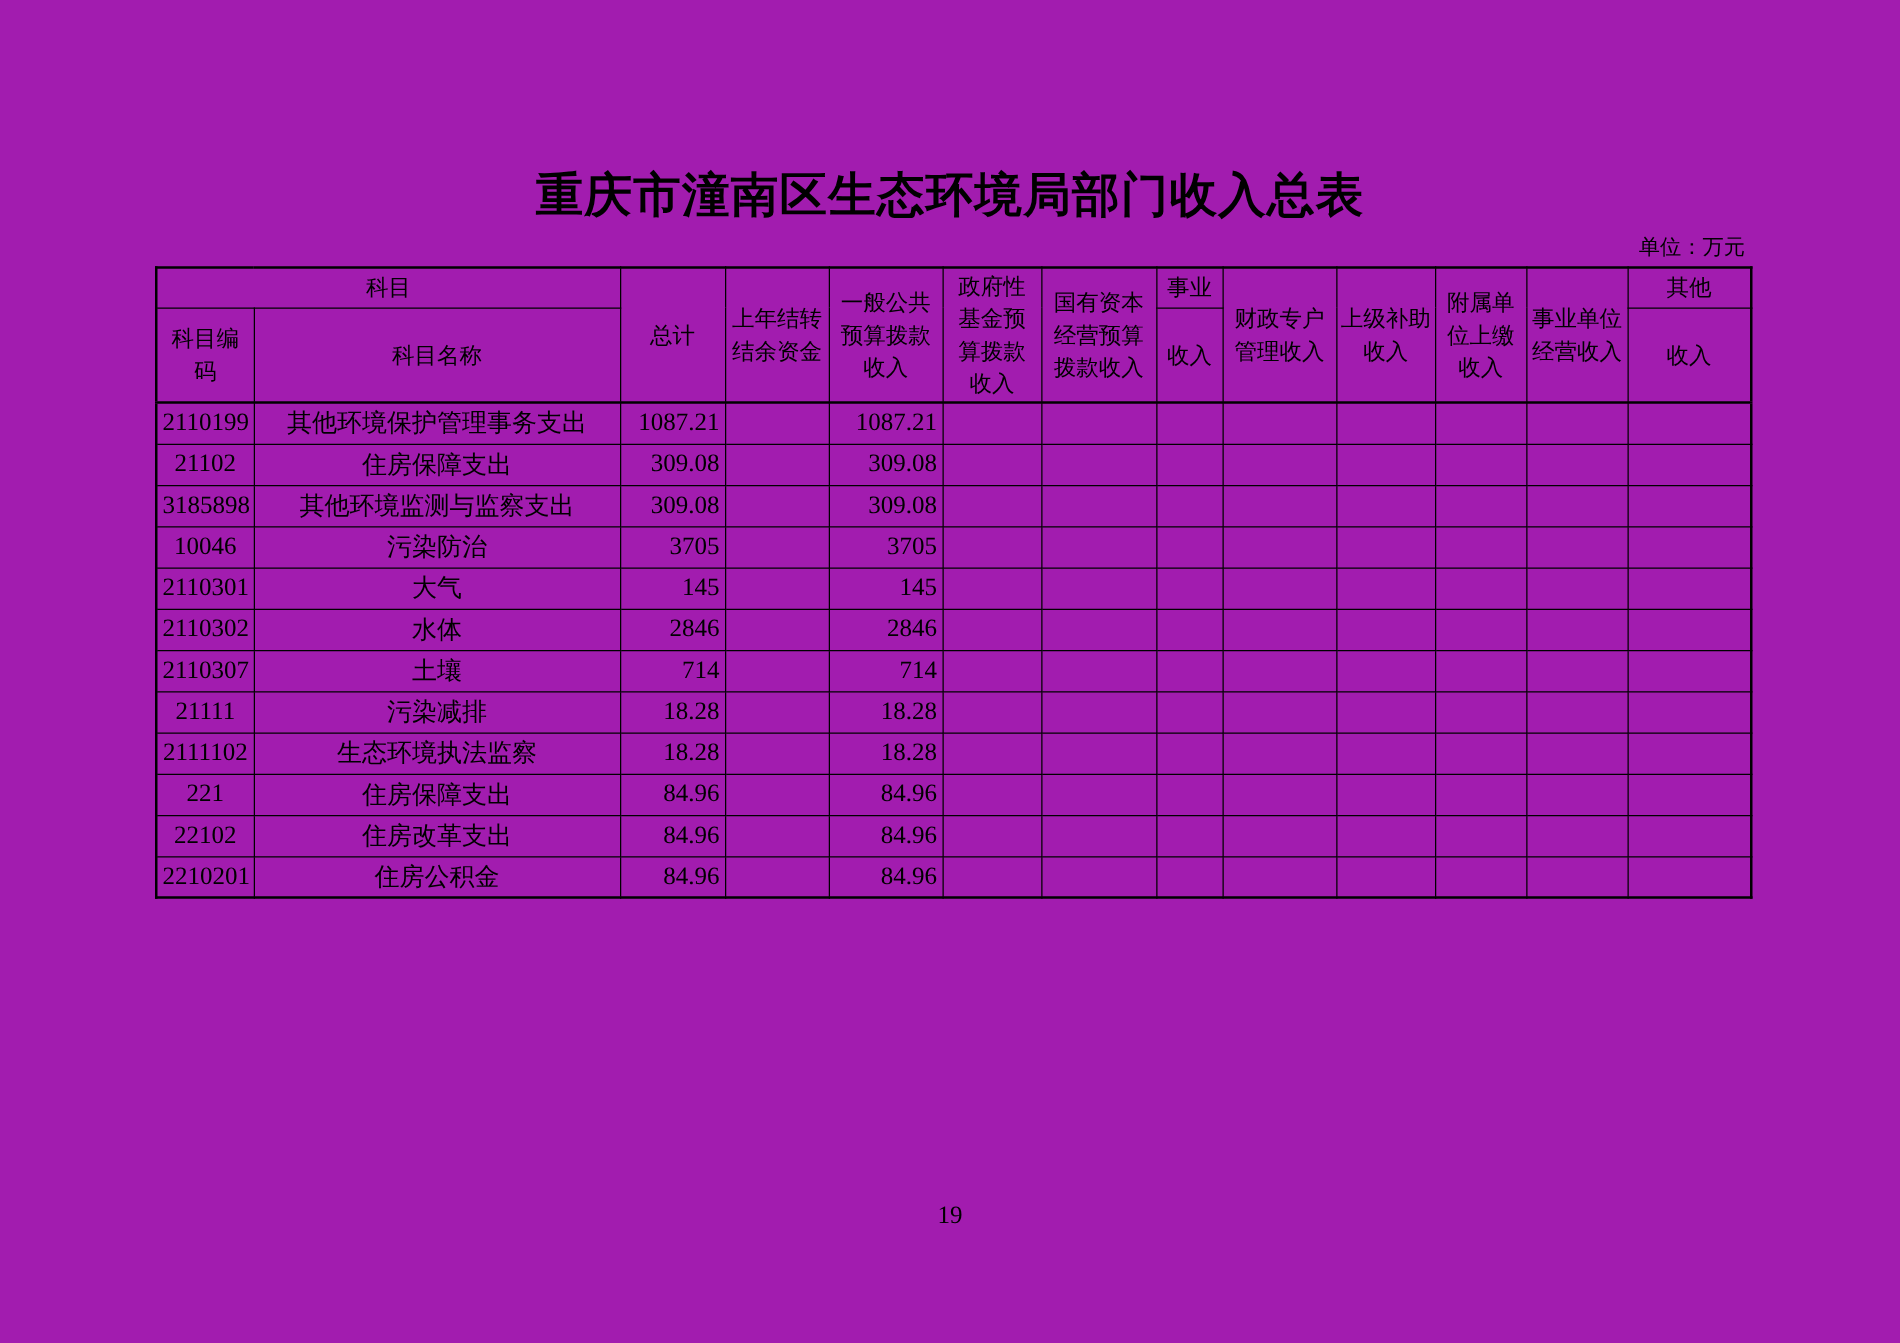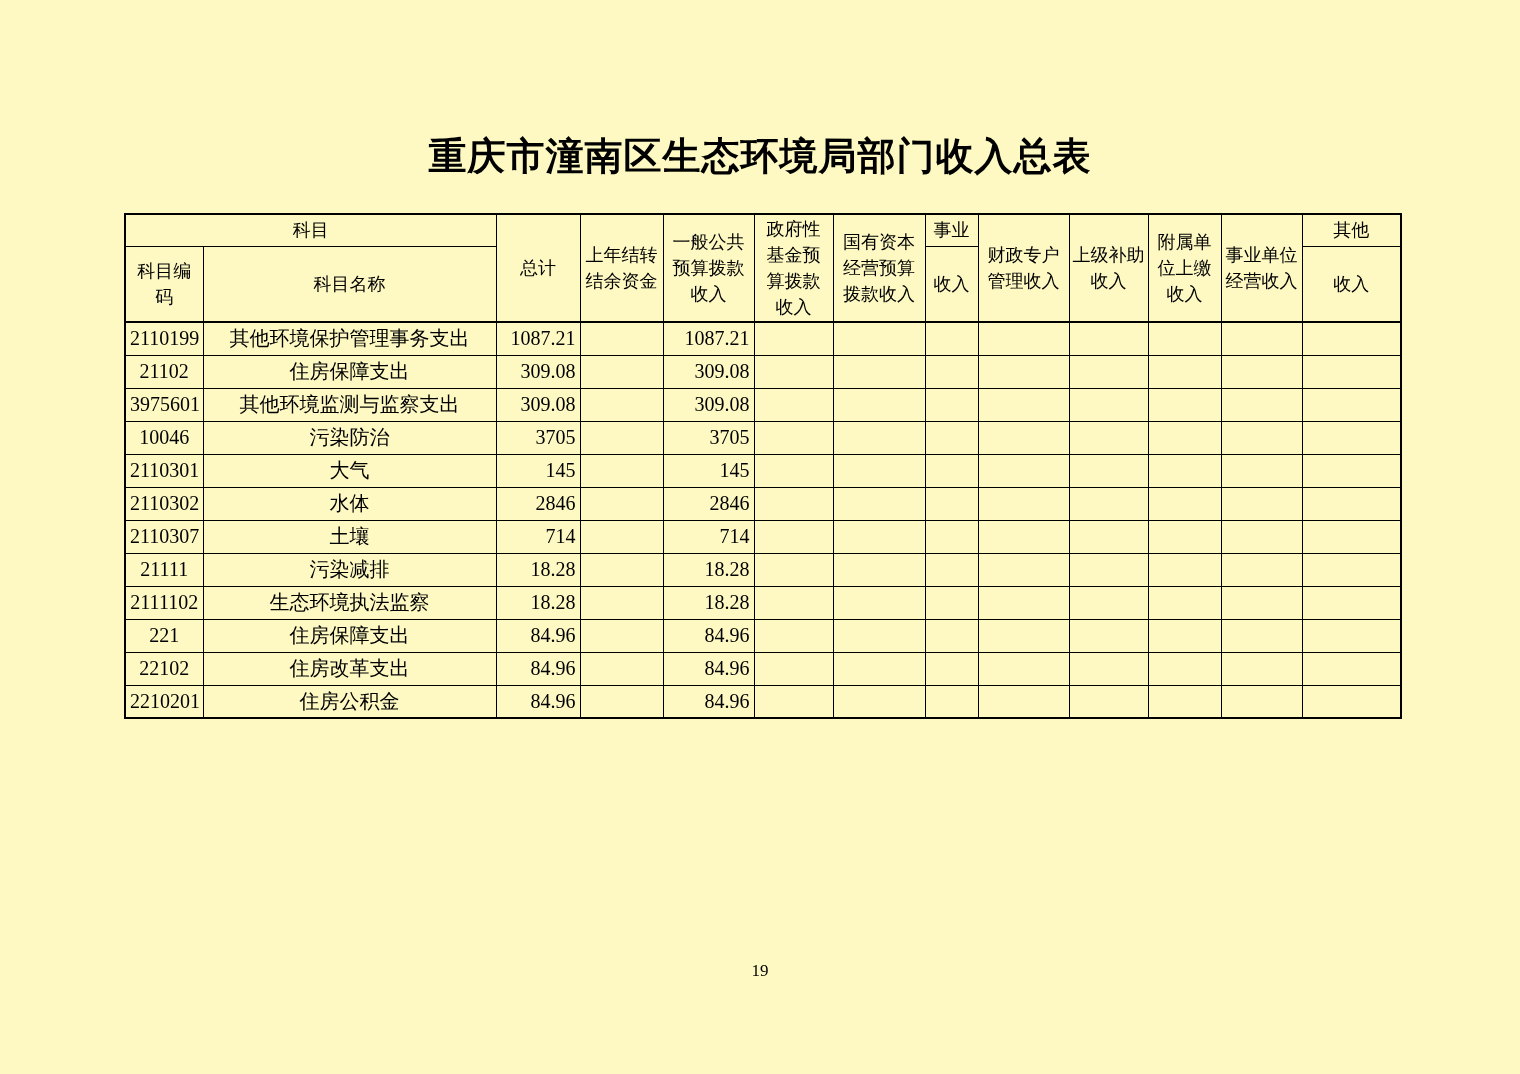--- a/index.html
+++ b/index.html
@@ -6,21 +6,21 @@
   html, body { margin: 0; padding: 0; }
   body {
     width: 1520px; height: 1074px;
     background: #ffffff;
     color: #000000;
     font-family: "Liberation Serif", "DejaVu Serif", serif;
   }
   .page {
     position: relative;
     width: 1520px; height: 1074px;
-    background: #fef9c3;
+    background: #a21caf;
     overflow: hidden;
   }
   .doc-title {
     position: absolute;
     top: 131px; left: 0;
     width: 100%;
     text-align: center;
     font-family: "Liberation Sans", "DejaVu Sans", sans-serif;
     font-weight: bold;
     font-size: 38px;
@@ -64,30 +64,31 @@
     font-size: 20px;
     padding: 0 4px;
   }
   td.cell-left  { text-align: center; }
   td.cell-num   { text-align: right; }
   .page-number {
     position: absolute;
     top: 961px; left: 0;
     width: 100%;
     text-align: center;
-    font-size: 17px;
+    font-size: 20px;
   }
 </style>
 </head>
 <body>
 
 <div class="page">
 
   <div class="doc-title">重庆市潼南区生态环境局部门收入总表</div>
 
+  <div class="unit-label">单位：万元</div>
 
   <table class="income-table">
     <colgroup>
       <col style="width:78px">
         <col style="width:293px">
         <col style="width:84px">
       <col style="width:83px">
         <col style="width:91px">
         <col style="width:79px">
       <col style="width:92px">
@@ -158,21 +159,21 @@
       <td class="cell-num"></td>
       <td class="cell-num"></td>
       <td class="cell-num"></td>
       <td class="cell-num"></td>
       <td class="cell-num"></td>
       <td class="cell-num"></td>
       <td class="cell-num"></td>
       <td class="cell-num"></td>
     </tr>
         <tr>
-      <td class="cell-left">3975601</td>
+      <td class="cell-left">3185898</td>
       <td class="cell-left">其他环境监测与监察支出</td>
       <td class="cell-num">309.08</td>
       <td class="cell-num"></td>
       <td class="cell-num">309.08</td>
       <td class="cell-num"></td>
       <td class="cell-num"></td>
       <td class="cell-num"></td>
       <td class="cell-num"></td>
       <td class="cell-num"></td>
       <td class="cell-num"></td>

